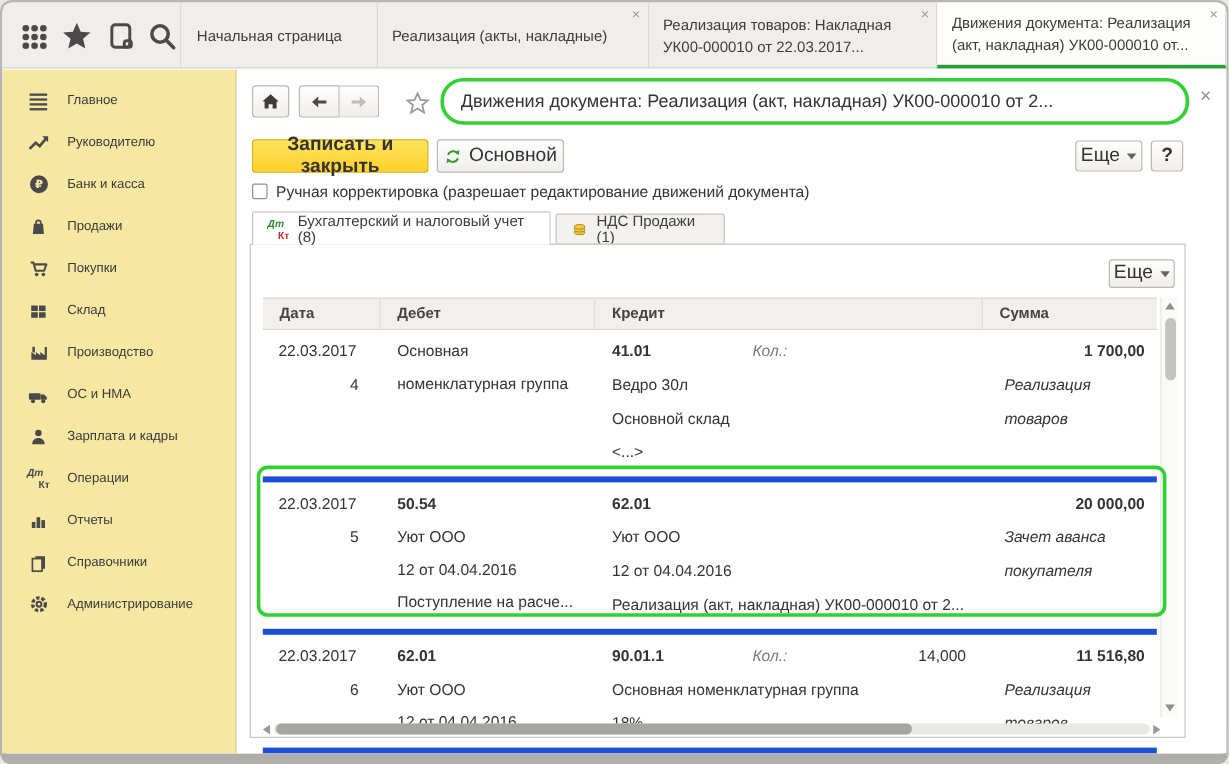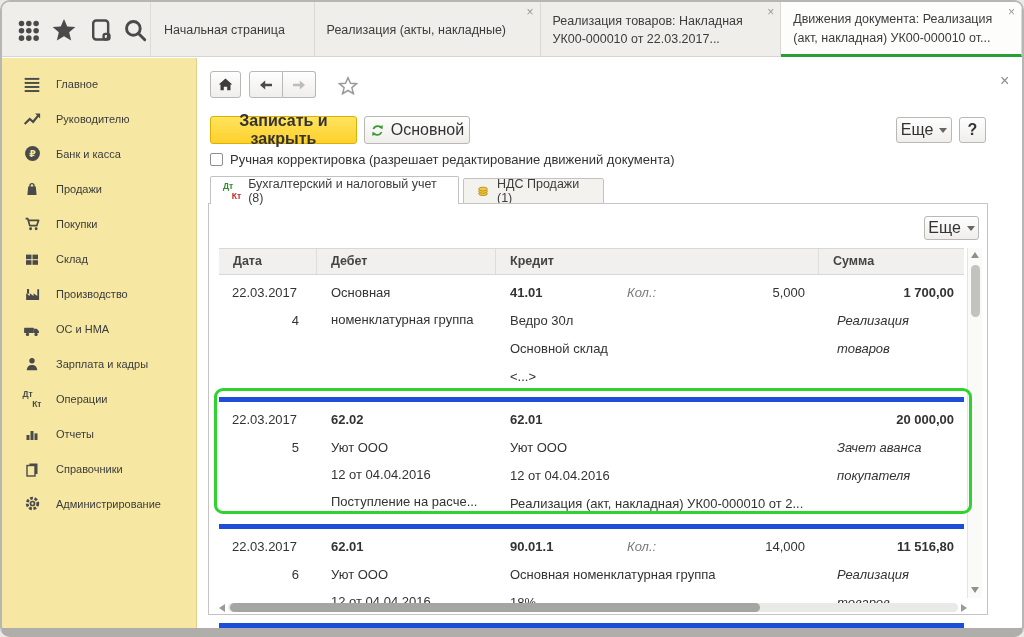--- a/index.html
+++ b/index.html
@@ -18,21 +18,21 @@
   .tab.active { background:#fdfdfc; border-bottom:3px solid #27a033; }
   .tab .x { position:absolute; top:4px; right:6px; font-size:12px; color:#9a9a9a; line-height:1; cursor:pointer; }
 
   
   #sidebar { position:absolute; left:0; top:56px; width:195px; bottom:0; background:#f6e8a3; border-right:1px solid #ddd08e; padding-top:8px; }
   .side-item { height:35px; display:flex; align-items:center; padding-left:19px; cursor:pointer; }
   .side-item .ic { width:22px; height:18px; margin-right:13px; display:flex; align-items:center; justify-content:center; }
   .side-item .lbl { font-size:11px; color:#3b3b3b; }
   .dtkt { position:relative; width:19px; height:18px; font-weight:bold; font-size:8.5px; font-style:normal; }
   .dtkt i { position:absolute; font-style:normal; }
-  .dtkt .d { left:0; top:-1px; } .dtkt .k { right:0; bottom:-1px; }
+  .dtkt .d { left:0; top:-1px;font-style:italic; } .dtkt .k { right:0; bottom:-1px; }
   .dtkt.mono i { color:#4a4a4a; } .dtkt.col .d { color:#2e8b2e; } .dtkt.col .k { color:#cc2222; }
 
   
   #main { position:absolute; left:196px; top:56px; right:0; bottom:0; background:#fff; }
   .btn { display:inline-flex; align-items:center; justify-content:center; gap:6px;
     background:linear-gradient(#fefefe,#efeeec); border:1px solid #b9b8b5; border-radius:3px;
     font-size:16px; color:#333; cursor:pointer; }
   #btn-home { position:absolute; left:12px; top:13px; width:31px; height:27px; }
   #nav-group { position:absolute; left:51px; top:13px; width:67px; height:27px; display:flex; }
   #btn-back,#btn-fwd { width:34px; height:27px; border-radius:0; }
@@ -298,20 +298,23 @@
         </button>
       <button class="btn" id="btn-fwd">
           <svg viewBox="0 0 16 16" width="16" height="16">
             <path d="M2 6.7 H8.8 V3.4 L14 8 L8.8 12.6 V9.3 H2 Z" fill="#bdbdbb"></path>
           </svg>
         </button>
     </span>
     <span id="hdr-star"><svg viewBox="0 0 16 16" width="20" height="20">
           <polygon points="8,1.4 10,5.8 14.8,6.2 11.1,9.3 12.3,14.2 8,11.6 3.7,14.2 4.9,9.3 1.2,6.2 6,5.8" fill="none" stroke="#9a9a9a" stroke-width="1.2"></polygon>
         </svg></span>
+    <div id="title-box">
+        <span class="t">Движения документа: Реализация (акт, накладная) УК00-000010 от 2...</span>
+      </div>
     <span id="title-close">×</span>
 
     <button class="btn" id="btn-save">Записать и закрыть</button>
     <button class="btn" id="btn-refresh">
       <span>
           <svg viewBox="0 0 16 16" width="15" height="15" style="display:block">
             <g stroke="#3d9b35" stroke-width="1.9" fill="none">
               <path d="M12.6 5.4 A5.2 5.2 0 0 0 3.6 6.4"></path>
               <path d="M3.4 10.6 A5.2 5.2 0 0 0 12.4 9.6"></path>
             </g>
@@ -371,38 +374,37 @@
                 <div class="ln">22.03.2017</div>
                 <div class="ln rownum">4</div>
               </div>
               <div class="cell">
                 <div class="ln" style="line-height:27px;max-width:152px">Основная номенклатурная группа</div>
               </div>
               <div class="cell">
                 <div class="ln qline">
                   <span class="acct">41.01</span>
                   <span class="qlbl">Кол.:</span>
-                  <span class="qval">5,000</span>
                 </div>
                 <div class="ln crl">Ведро 30л</div>
                 <div class="ln crl">Основной склад</div>
                 <div class="ln crl">&lt;...&gt;</div>
               </div>
               <div>
                 <div class="ln sum1">1 700,00</div>
                 <div class="note">Реализация товаров</div>
               </div>
             </div>
             <div class="g-row g-body-row" style="min-height: 118px;">
               <div class="cell cell-date">
                 <div class="ln">22.03.2017</div>
                 <div class="ln rownum">5</div>
               </div>
               <div class="cell">
-                <div class="ln acct">62.02</div>
+                <div class="ln acct">50.54</div>
                 <div class="ln" style="line-height:27px;max-width:152px">Уют ООО</div>
                 <div class="ln" style="line-height:27px;max-width:152px">12 от 04.04.2016</div>
                 <div class="ln" style="line-height:27px;max-width:152px">Поступление на расче...</div>
               </div>
               <div class="cell">
                 <div class="ln qline">
                   <span class="acct">62.01</span>
                 </div>
                 <div class="ln crl">Уют ООО</div>
                 <div class="ln crl">12 от 04.04.2016</div>

